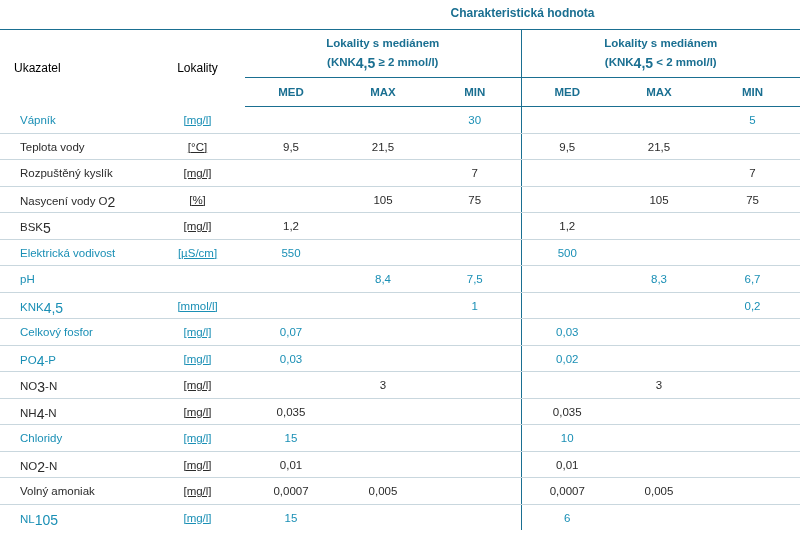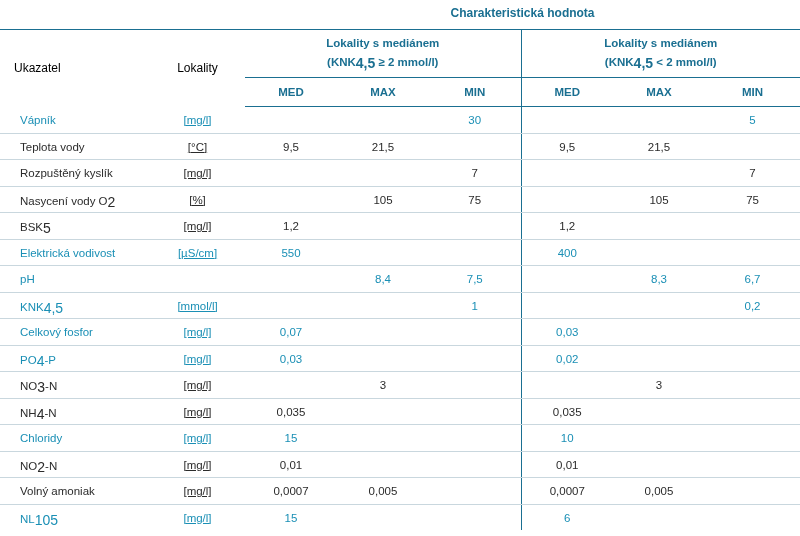--- a/index.html
+++ b/index.html
@@ -206,21 +206,21 @@
           <td class="val row-cell dark first-of-group">1,2</td>
           <td class="val row-cell dark"></td>
           <td class="val row-cell dark"></td>
         </tr>
         <tr>
           <td class="name teal">Elektrická vodivost</td>
           <td class="unit teal">[µS/cm]</td>
           <td class="val row-cell teal">550</td>
           <td class="val row-cell teal"></td>
           <td class="val row-cell teal"></td>
-          <td class="val row-cell teal first-of-group">400</td>
+          <td class="val row-cell teal first-of-group">500</td>
           <td class="val row-cell teal"></td>
           <td class="val row-cell teal"></td>
         </tr>
         <tr>
           <td class="name teal">pH</td>
           <td class="unit teal"></td>
           <td class="val row-cell teal"></td>
           <td class="val row-cell teal">8,4</td>
           <td class="val row-cell teal">7,5</td>
           <td class="val row-cell teal first-of-group"></td>

